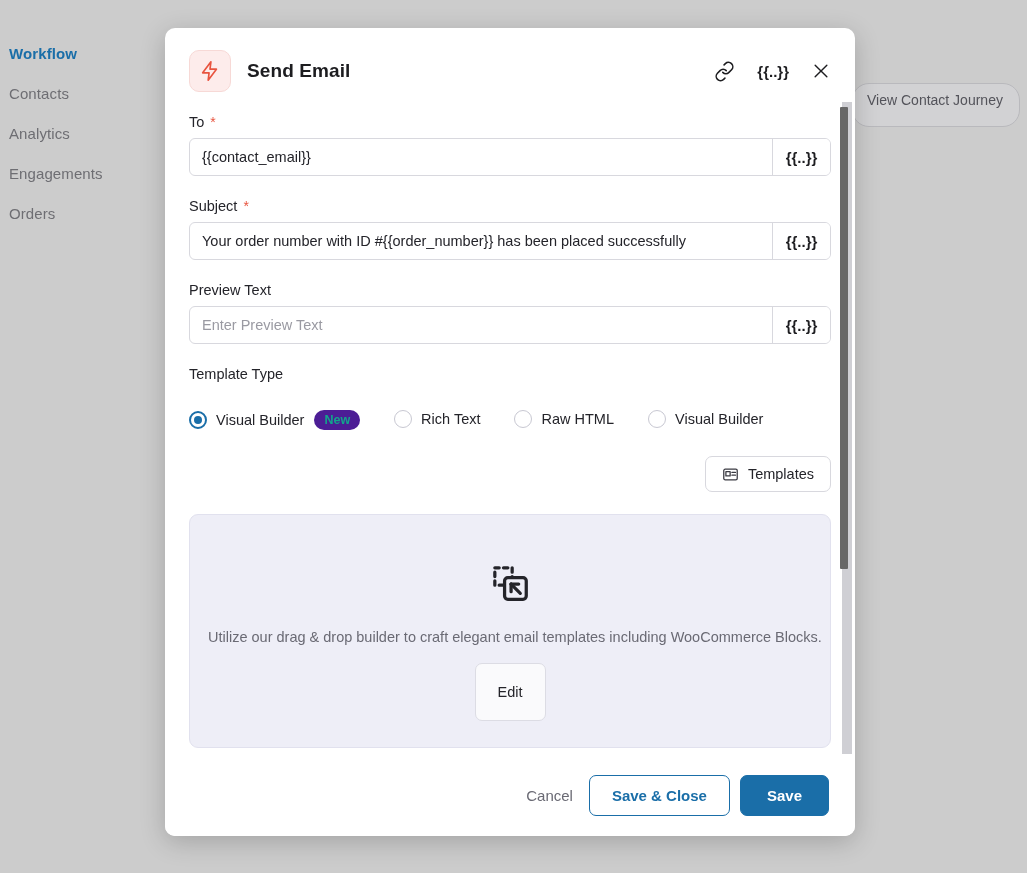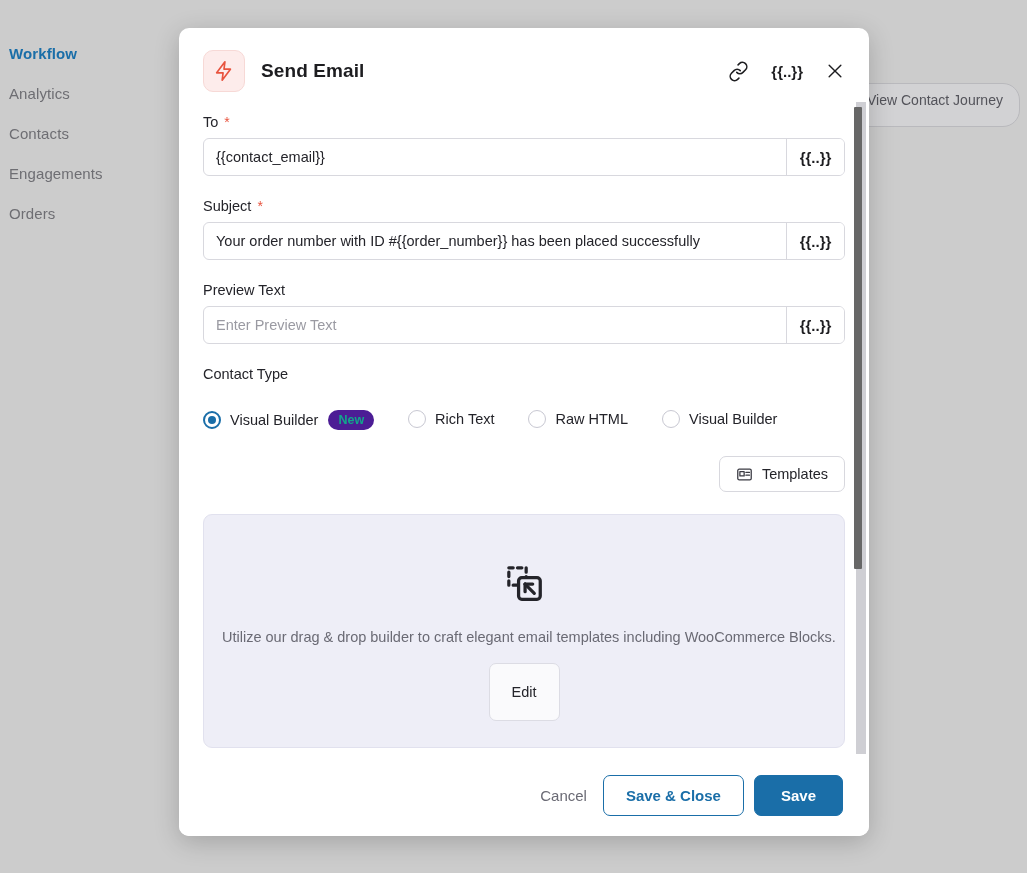--- a/index.html
+++ b/index.html
@@ -27,21 +27,21 @@
     position: absolute; left: 852px; top: 83px;
     height: 44px; line-height: 32px;
     padding: 0 16px 0 14px;
     border: 1px solid #b9b9bd; border-radius: 17px;
     background: #d2d2d4; color: #53535a; font-size: 14px;
     white-space: nowrap;
   }
 
   
   .modal {
-    position: absolute; left: 179px; top: 28px;
+    position: absolute; left: 165px; top: 28px;
     width: 690px; height: 808px;
     background: #ffffff; border-radius: 10px;
     box-shadow: 0 6px 26px rgba(0,0,0,.20);
     display: flex; flex-direction: column;
     overflow: hidden;
   }
 
   .modal-header {
     display: flex; align-items: center;
     padding: 22px 24px 10px 24px;
@@ -178,24 +178,24 @@
 </style>
 </head>
 <body>
 
 <div class="app-bg">
   <div class="sidebar">
     <div class="nav-item active">
       <span>Workflow</span>
     </div>
     <div class="nav-item">
+      <span>Contacts</span>
+    </div>
+    <div class="nav-item">
       <span>Analytics</span>
-    </div>
-    <div class="nav-item">
-      <span>Contacts</span>
     </div>
     <div class="nav-item">
       <span>Engagements</span>
     </div>
     <div class="nav-item">
       <span>Orders</span>
     </div>
   </div>
 
   <div class="journey-btn">View Contact Journey</div>
@@ -262,21 +262,21 @@
       </div>
       <div class="input-wrap">
         <input type="text" placeholder="Enter Preview Text" style="">
         <div class="merge-btn">
           <span class="merge-glyph">{{..}}</span>
         </div>
       </div>
     </div>
 
     <div class="field-block" style="margin-bottom:0;">
-      <div class="field-label">Contact Type</div>
+      <div class="field-label">Template Type</div>
       <div class="radio-row">
 
         <div class="radio-opt">
           <span class="radio checked"></span>
           <span class="radio-label">Visual Builder</span>
           <span class="badge-new">New</span>
         </div>
 
         <div class="radio-opt">
           <span class="radio"></span>

